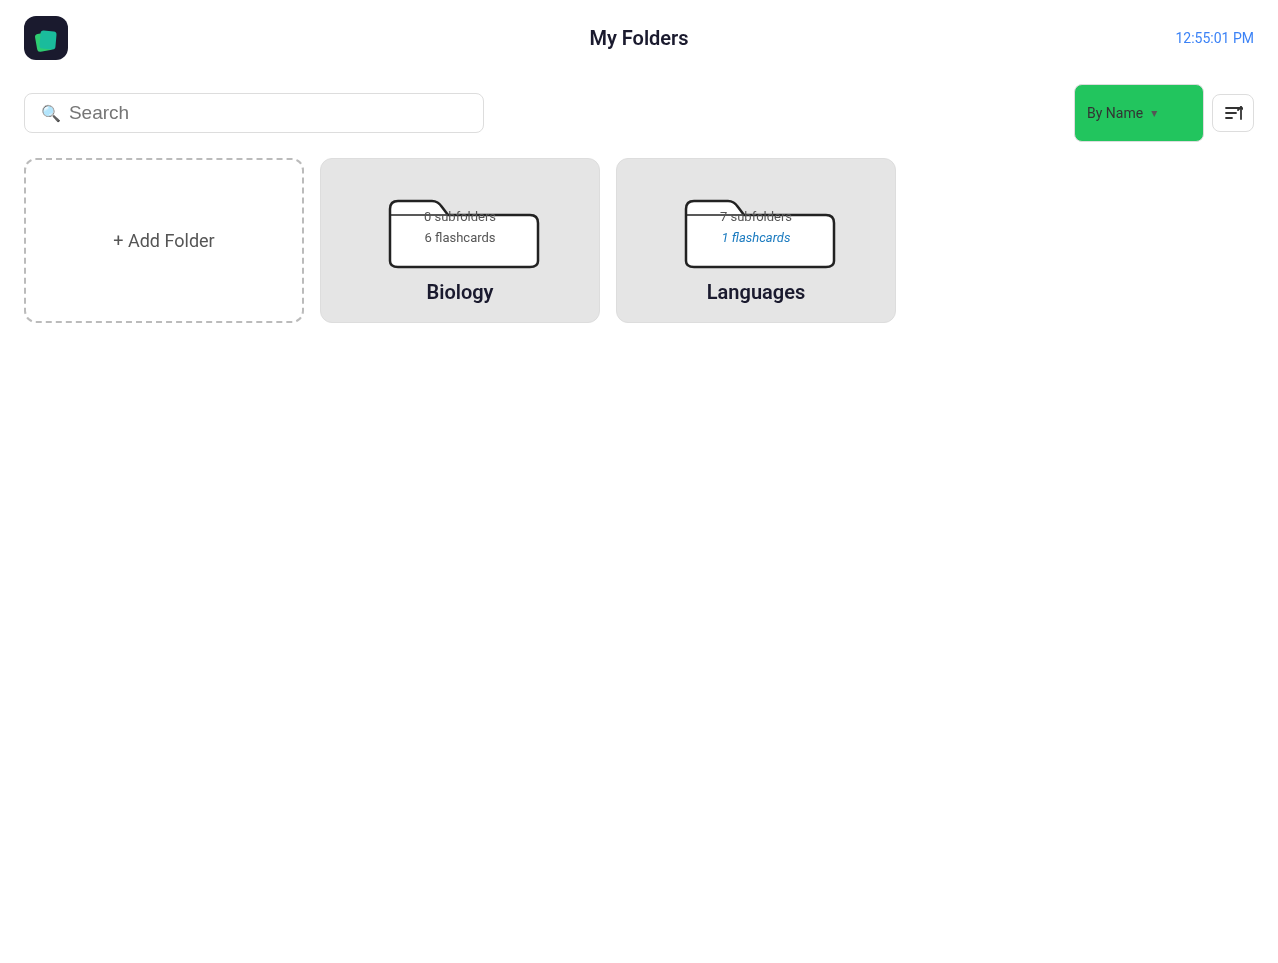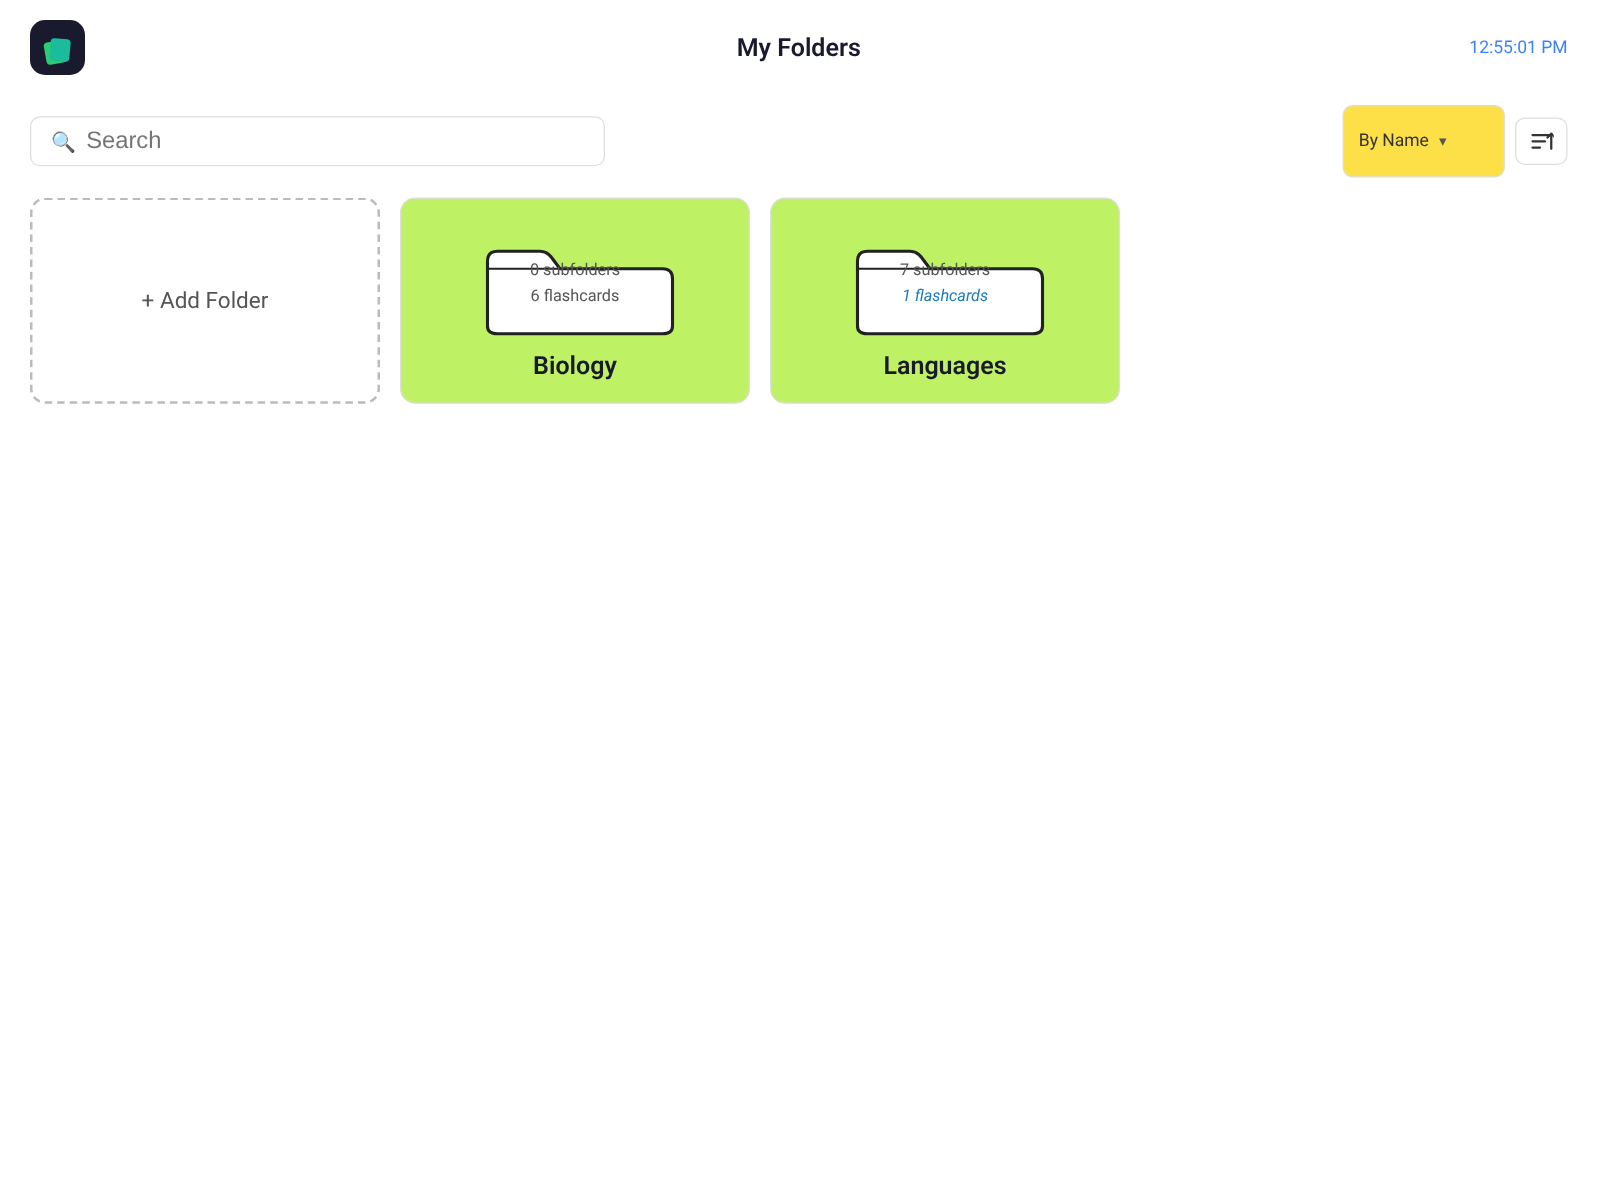--- a/index.html
+++ b/index.html
@@ -97,21 +97,21 @@
 
     .sort-dropdown {
       display: flex;
       align-items: center;
       border: 1.5px solid #ddd;
       border-radius: 8px;
       padding: 20px 12px;
       font-size: 14px;
       color: #333;
       cursor: pointer;
-      background: #fde047;
+      background: #22c55e;
       gap: 8px;
       min-width: 130px;
     }
 
     .sort-dropdown .chevron {
       color: #555;
       font-size: 12px;
     }
 
     .sort-icon-btn {
@@ -160,21 +160,21 @@
       width: 280px;
       height: 165px;
       border: 1.5px solid #ddd;
       border-radius: 12px;
       display: flex;
       flex-direction: column;
       align-items: center;
       justify-content: flex-end;
       padding-bottom: 20px;
       cursor: pointer;
-      background: #bef264;
+      background: #e5e5e5;
       margin-right: 16px;
       margin-bottom: 16px;
       position: relative;
     }
 
     .folder-icon-wrap {
       position: absolute;
       top: 20px;
       left: 50%;
       transform: translateX(-50%);

